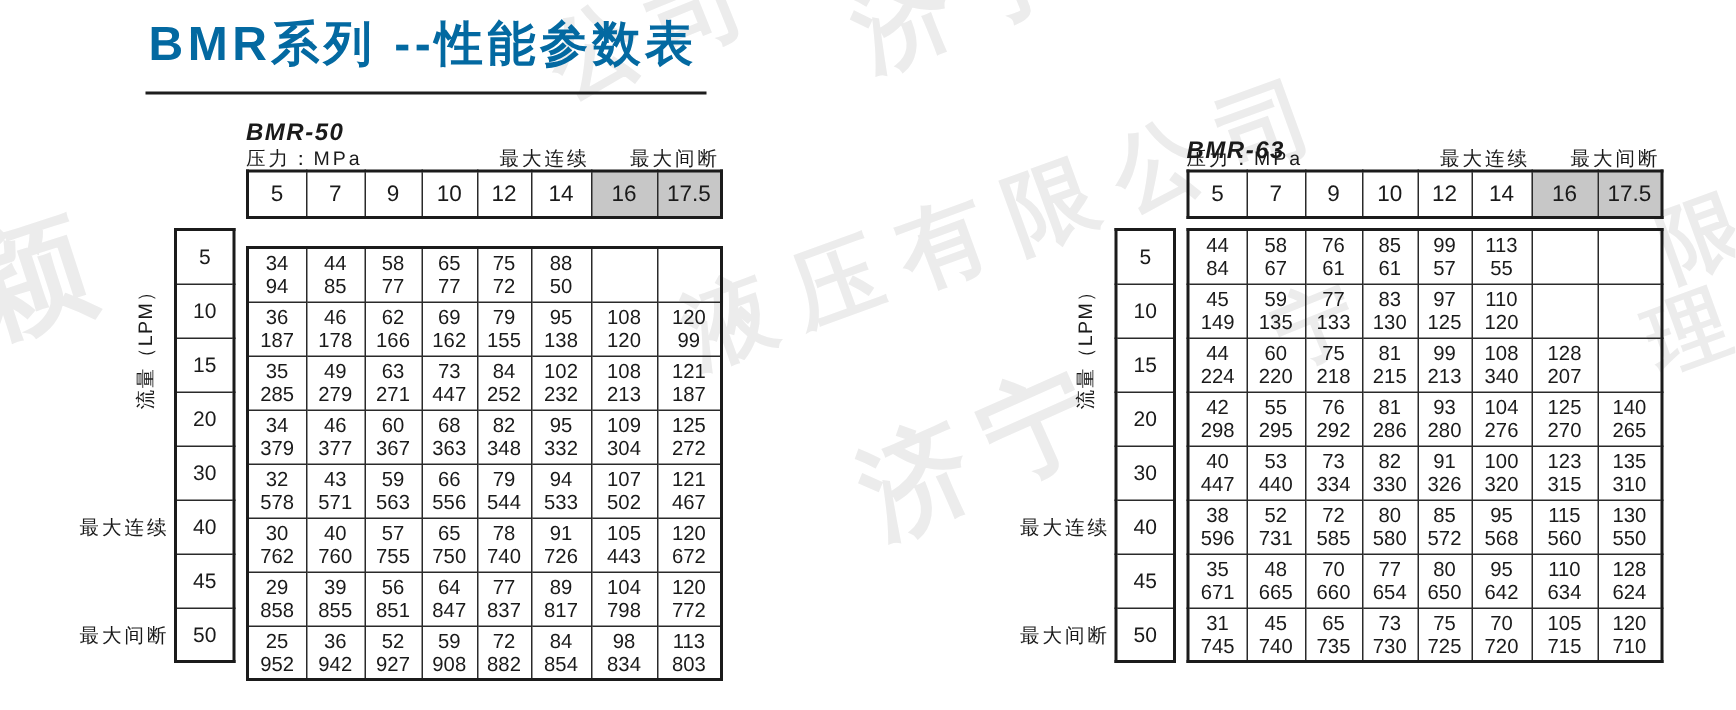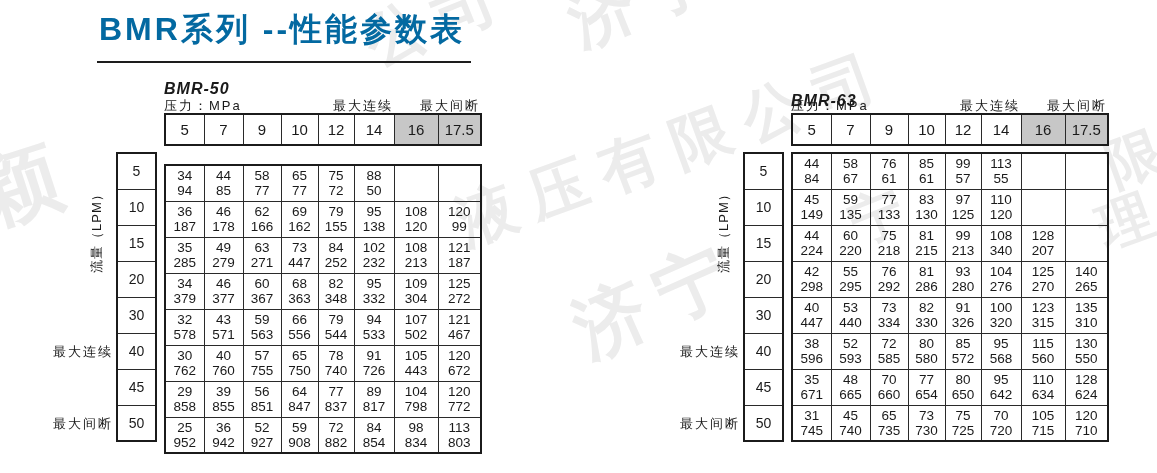--- a/index.html
+++ b/index.html
@@ -658,21 +658,21 @@
                 <span class="l2">310</span>
               </td>
             </tr>
             <tr>
               <td>
                 <span class="l1">38</span>
                 <span class="l2">596</span>
               </td>
               <td>
                 <span class="l1">52</span>
-                <span class="l2">593</span>
+                <span class="l2">731</span>
               </td>
               <td>
                 <span class="l1">72</span>
                 <span class="l2">585</span>
               </td>
               <td>
                 <span class="l1">80</span>
                 <span class="l2">580</span>
               </td>
               <td>

